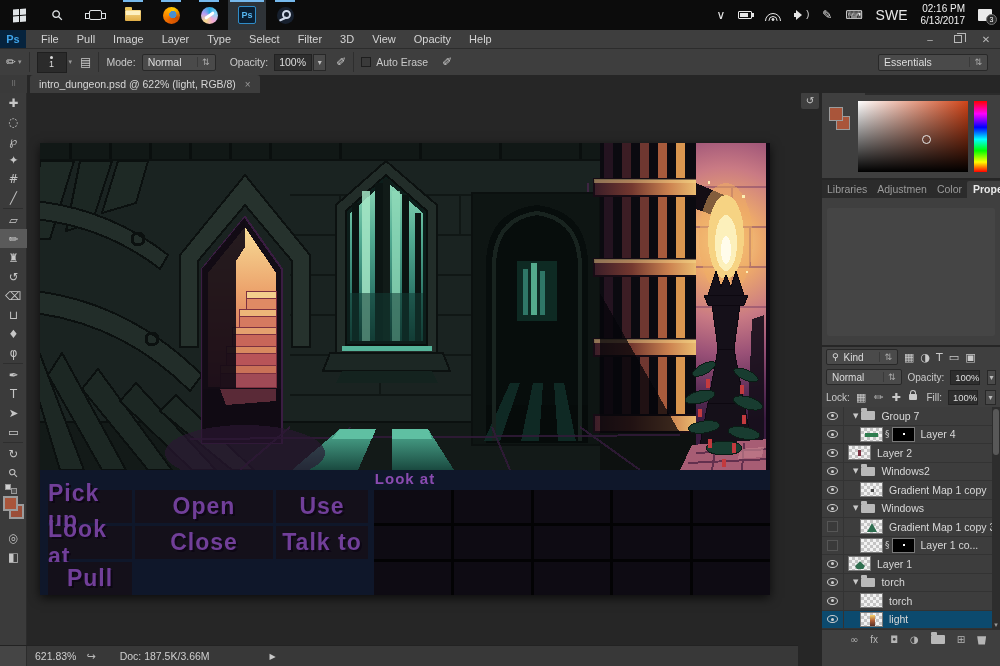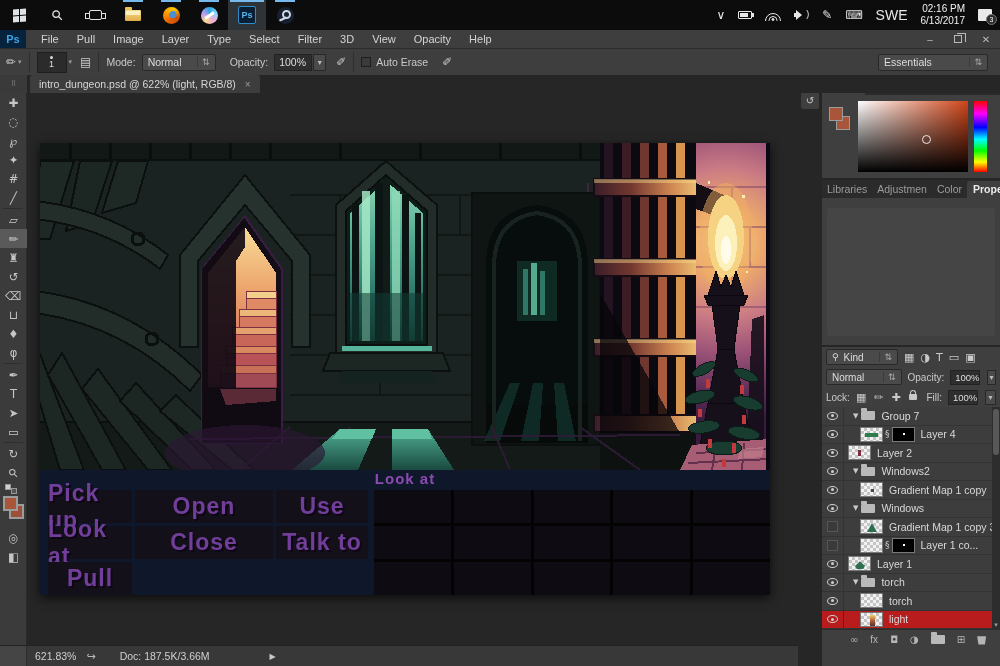--- a/index.html
+++ b/index.html
@@ -113,21 +113,21 @@
   #proppanel .msg{font-size:11px;font-weight:bold;color:#d9d9d9;padding:8px 0 0 8px}
   #proppanel .inner{position:absolute;left:5px;top:28px;width:168px;height:128px;background:#454545;border-radius:2px}
   #layerspanel{top:347px;height:319px}
   .frow{height:20px;display:flex;align-items:center;padding:0 4px;font-size:10px;color:#c9c9c9;gap:6px}
   .frow .fic{font-size:11px;color:#c9c9c9}
   .lockicons{display:flex;gap:8px;align-items:center}
   .lock{width:8px;height:6px;background:#c9c9c9;position:relative;border-radius:1px;display:inline-block}
   .lock::before{content:'';position:absolute;top:-4px;left:1px;width:4px;height:4px;border:1.5px solid #c9c9c9;border-bottom:none;border-radius:3px 3px 0 0}
   #layerlist{position:relative;height:222px;background:#3b3b3b;overflow:hidden}
   .lrow{display:flex;align-items:center;height:18.5px;border-bottom:1px solid #333;font-size:10.5px;color:#d8d8d8;background:#3d3d3d}
-  .lrow.sel{background:#b91c1c}
+  .lrow.sel{background:#0c4a6e}
   .eyec{width:22px;align-self:stretch;border-right:1px solid #333;display:flex;align-items:center;justify-content:center;flex:none}
   .eye{width:11px;height:8px;border:1px solid #cfcfcf;border-radius:50%;position:relative;display:inline-block}
   .eye::after{content:'';position:absolute;width:3px;height:3px;border-radius:50%;background:#cfcfcf;top:1.5px;left:3px}
   .eyebox{width:11px;height:11px;border:1px solid #565656;background:#3a3a3a;display:inline-block}
   .caret{color:#c9c9c9;font-size:7px;margin:0 3px 0 9px}
   .pfold{width:14px;height:9px;background:#b9b9b9;border-radius:1px;position:relative;display:inline-block;flex:none}
   .pfold::before{content:'';position:absolute;top:-3px;left:0;width:6px;height:3px;background:#b9b9b9;border-radius:1px 1px 0 0}
   .thumb{width:23px;height:15px;background:repeating-conic-gradient(#c4c4c4 0% 25%,#f2f2f2 0% 50%) 0 0/6px 6px;border:1px solid #787878;position:relative;flex:none}
   .thumb.dark{background:#000}
   .ml16{margin-left:16px}.ml4{margin-left:4px}

